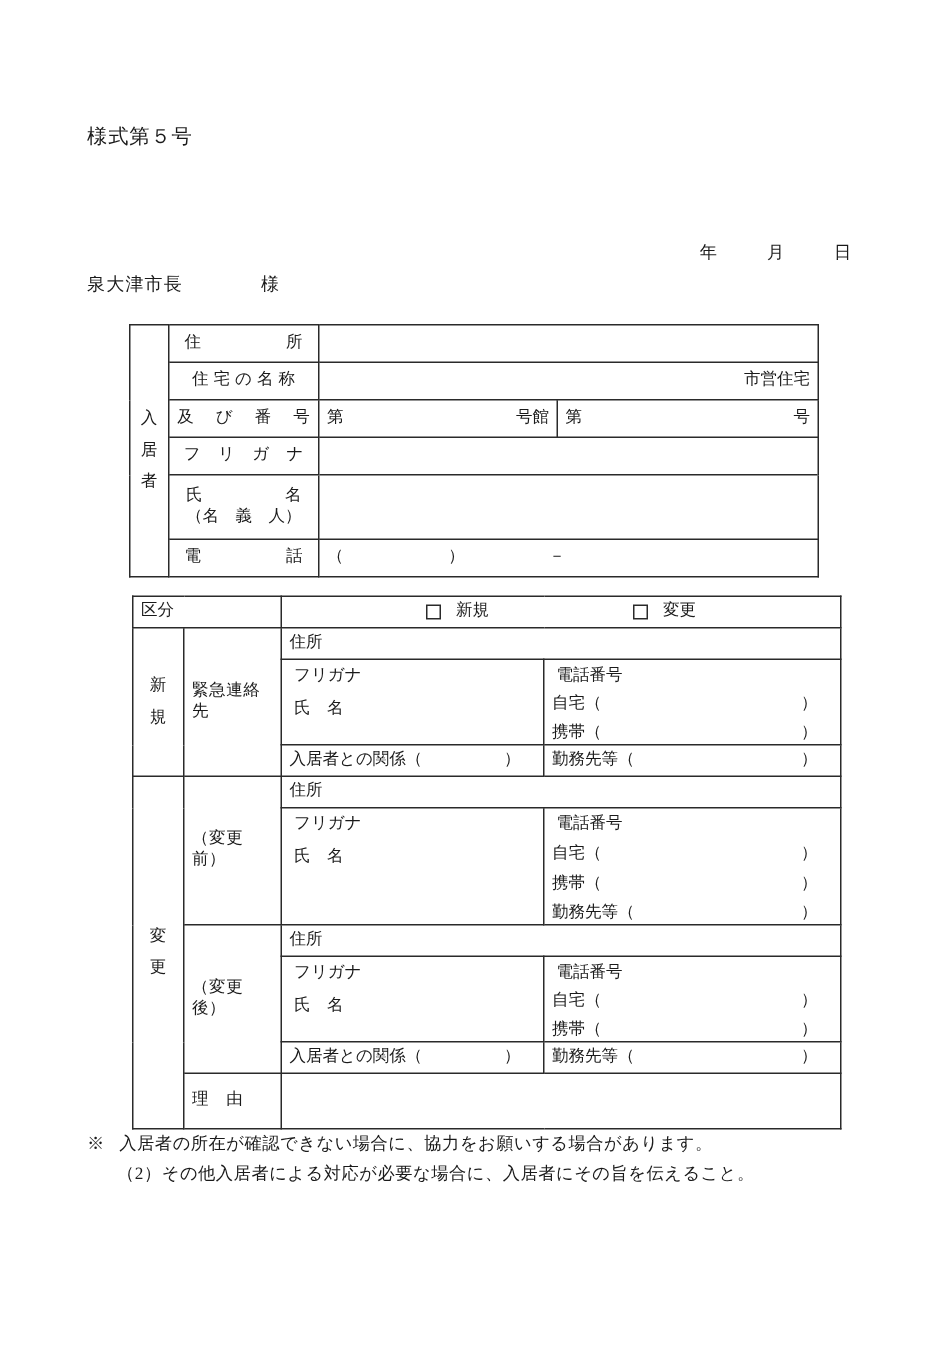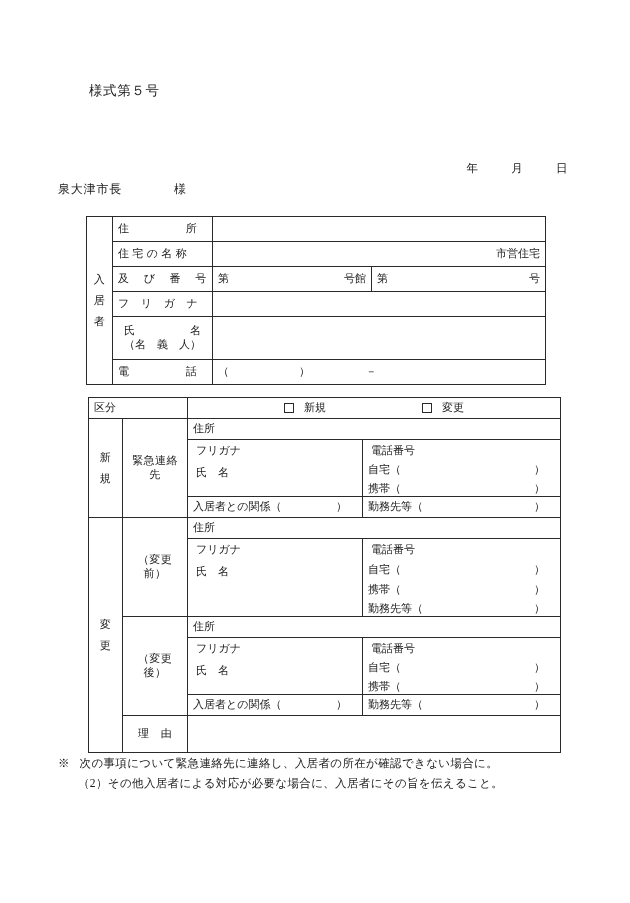--- a/index.html
+++ b/index.html
@@ -22,21 +22,20 @@
     padding: 0;
   }
 
   
   .form-no {
     position: absolute;
     left: 58px;
     top: 82px;
     font-size: 13.5px;
     letter-spacing: 0.6px;
-    margin-left: 31px;
   }
   .doc-title {
     position: absolute;
     left: 0;
     right: 0;
     top: 124px;
     text-align: center;
     font-size: 12.5px;
     letter-spacing: 0.8px;
     padding-left: 42px;
@@ -83,21 +82,21 @@
 
   
   .tbl-resident {
     position: absolute;
     left: 86px;
     top: 216px;
     width: 459px;
   }
   .tbl-resident td { height: 24px; }
   .tbl-resident .lbl {
-    text-align: left;
+    text-align: center;
     letter-spacing: 0.3px;
   }
   .row-furigana td { border-bottom: 1px dashed #555 !important; }
   .cell-name-label { line-height: 1.55; text-align: center; }
   .right-tag { text-align: right; padding-right: 8px; }
   .u-dash { letter-spacing: 0.4px; }
 
   
   .intro {
     position: absolute;
@@ -122,21 +121,21 @@
     gap: 96px;
   }
   .check-item { display: inline-flex; align-items: center; gap: 10px; }
   .cbox {
     display: inline-block;
     width: 8px;
     height: 8px;
     border: 1px solid #2a2a2a;
     background: #fff;
   }
-  .sub-label { text-align: center; letter-spacing: 0.4px; margin-left: 19px; }
+  .sub-label { letter-spacing: 0.4px; margin-left: 19px; }
   .field-line { padding: 2px 0 2px 3px; }
   .paren-row {
     display: flex;
     justify-content: space-between;
     padding-right: 10px;
   }
   .tel-head { padding-left: 3px; }
   .rel-row { padding-left: 3px; margin-left: 48px; }
 
   
@@ -366,18 +365,18 @@
         <td class="sub-label" style="height:36px">理　由</td>
         <td colspan="2"></td>
       </tr>
     </tbody>
   </table>
 
   <div class="notes">
     <span class="n-head">
       <span>※</span>
       &nbsp;
-      <span>次の事項について緊急連絡先に連絡し、入居者の所在が確認できない場合に。</span>
+      <span>入居者の所在が確認できない場合に、協力をお願いする場合があります。</span>
     </span>
     <span class="n-item">（2）その他入居者による対応が必要な場合に、入居者にその旨を伝えること。</span>
   </div>
 
 </div>
 
 </body></html>

